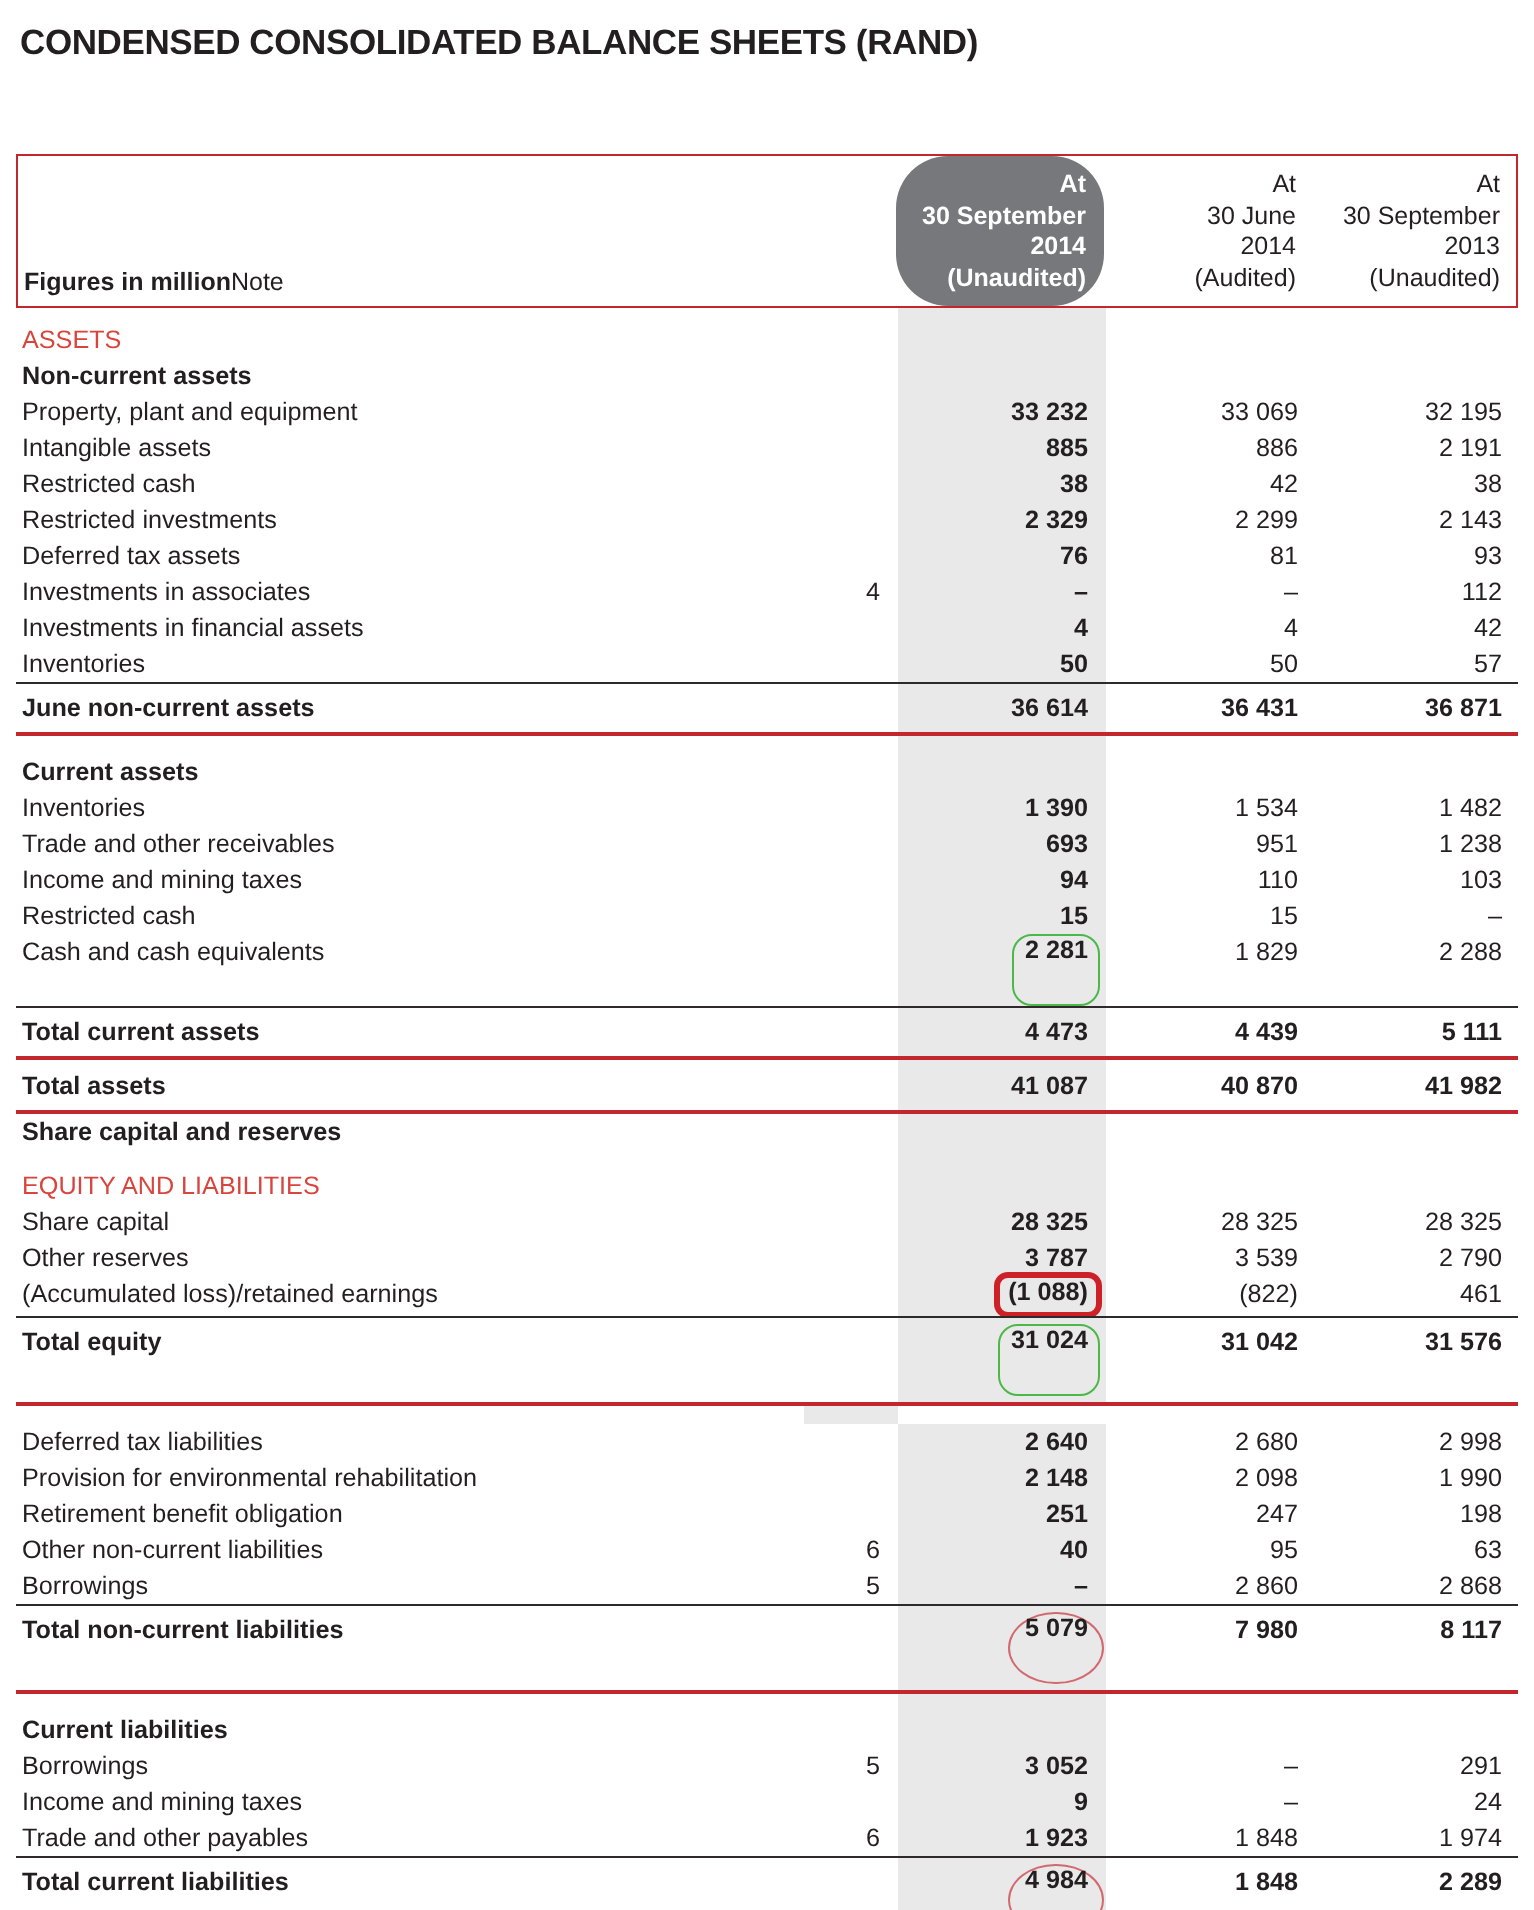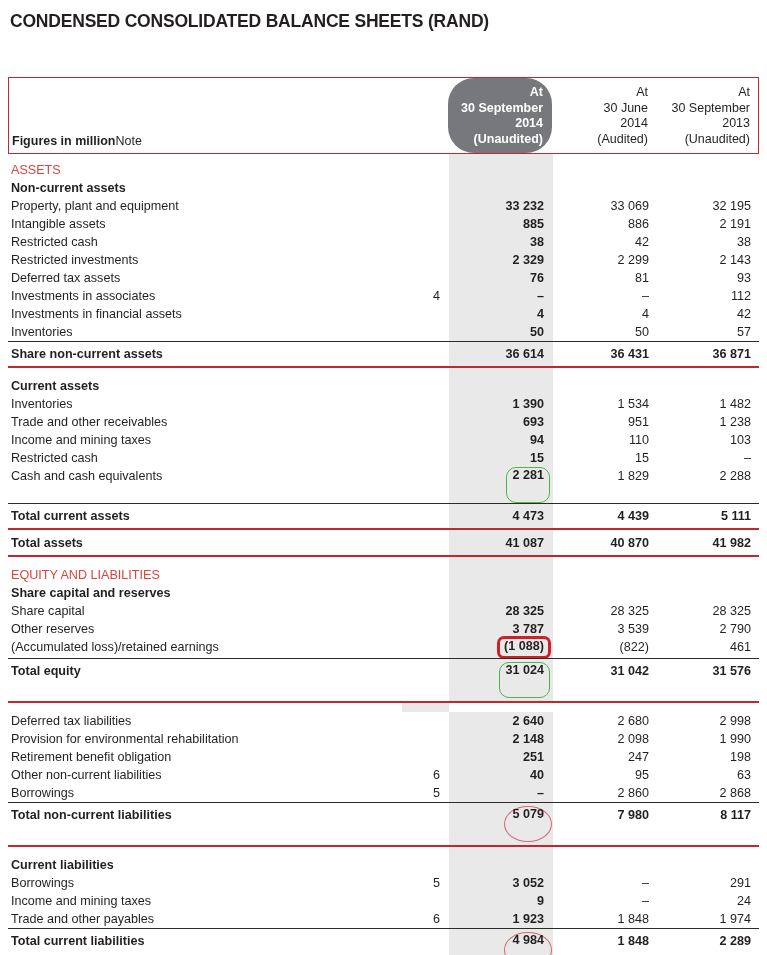--- a/index.html
+++ b/index.html
@@ -201,21 +201,21 @@
           <div class="v v3">42</div>
         </div>
         <div class="row data">
           <div class="label">Inventories</div>
           <div class="note"></div>
           <div class="v v1">50</div>
           <div class="v v2">50</div>
           <div class="v v3">57</div>
         </div>
         <div class="row total l-thin-red">
-          <div class="label">Share non-current assets</div>
+          <div class="label">June non-current assets</div>
           <div class="note"></div>
           <div class="v v1">36 614</div>
           <div class="v v2">36 431</div>
           <div class="v v3">36 871</div>
         </div>
         <div class="row subsection gap">
           <div class="label">Current assets</div>
           <div class="note"></div>
           <div class="v v1"></div>
           <div class="v v2"></div>
@@ -263,29 +263,29 @@
           <div class="v v2">4 439</div>
           <div class="v v3">5 111</div>
         </div>
         <div class="row total l-red padtop">
           <div class="label">Total assets</div>
           <div class="note"></div>
           <div class="v v1">41 087</div>
           <div class="v v2">40 870</div>
           <div class="v v3">41 982</div>
         </div>
+        <div class="row subsection">
+          <div class="label">Share capital and reserves</div>
+          <div class="note"></div>
+          <div class="v v1"></div>
+          <div class="v v2"></div>
+          <div class="v v3"></div>
+        </div>
         <div class="row section gap">
           <div class="label">EQUITY AND LIABILITIES</div>
-          <div class="note"></div>
-          <div class="v v1"></div>
-          <div class="v v2"></div>
-          <div class="v v3"></div>
-        </div>
-        <div class="row subsection">
-          <div class="label">Share capital and reserves</div>
           <div class="note"></div>
           <div class="v v1"></div>
           <div class="v v2"></div>
           <div class="v v3"></div>
         </div>
         <div class="row data">
           <div class="label">Share capital</div>
           <div class="note"></div>
           <div class="v v1">28 325</div>
           <div class="v v2">28 325</div>

